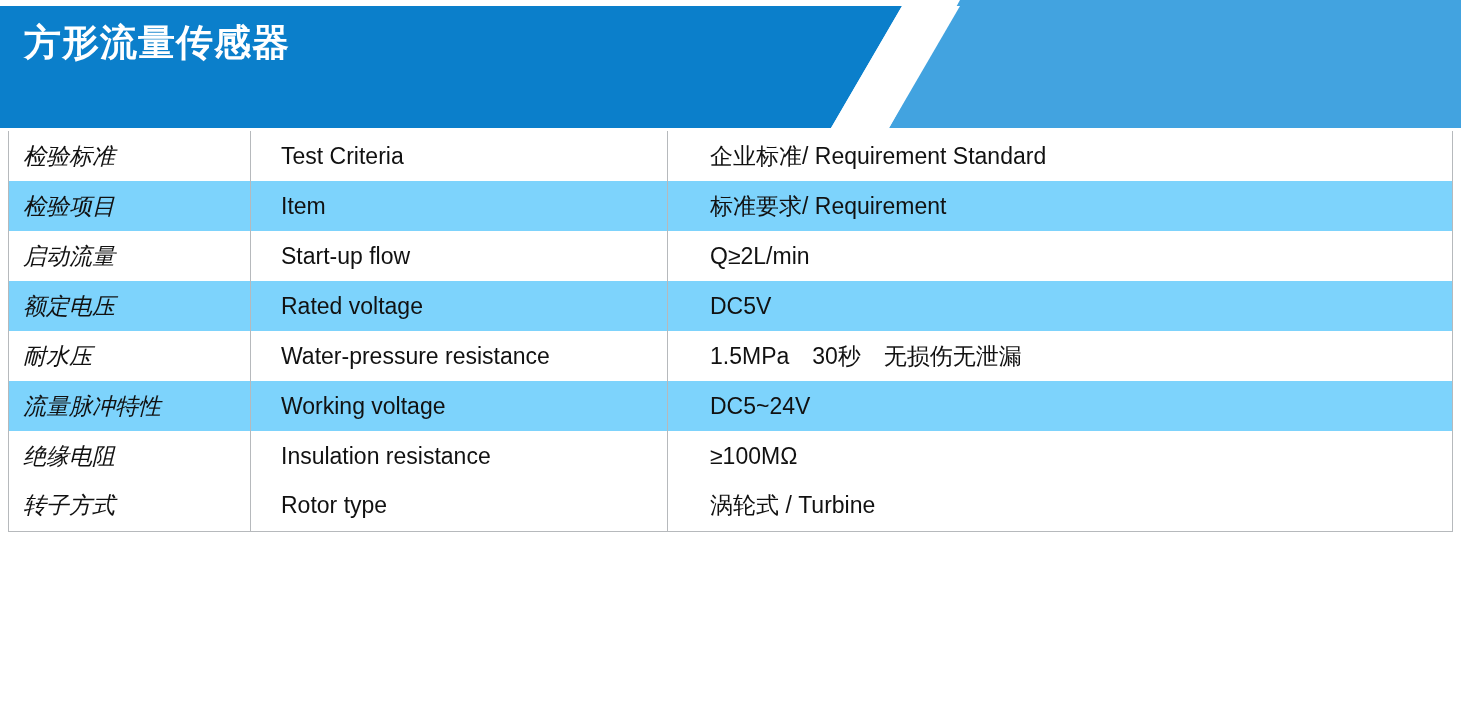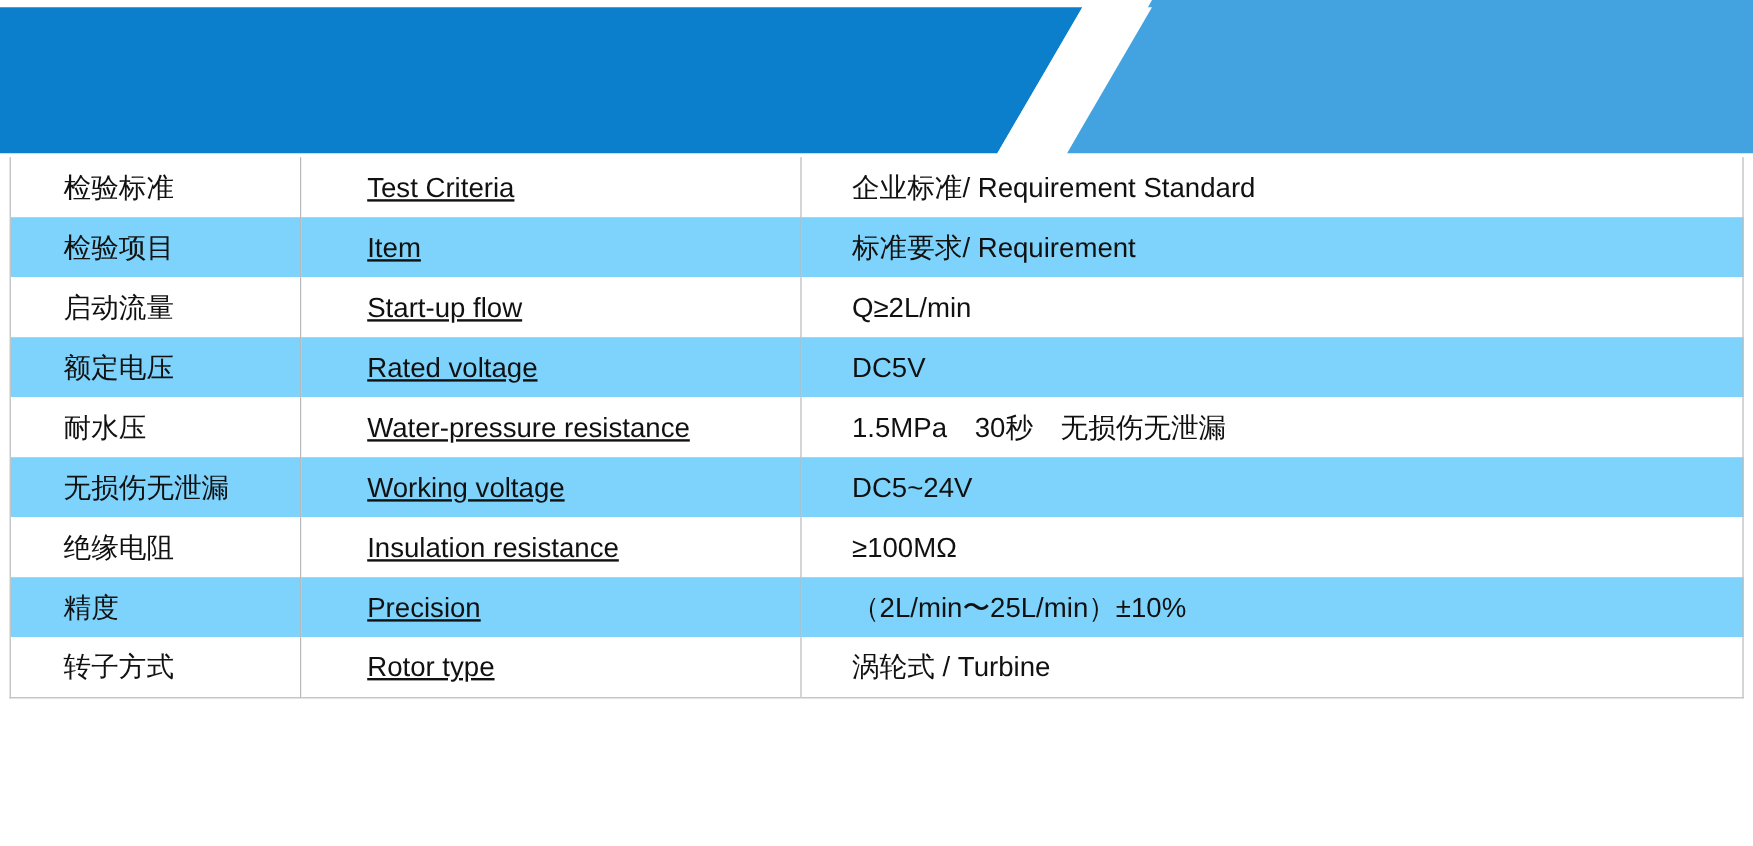--- a/index.html
+++ b/index.html
@@ -83,26 +83,26 @@
   table.spec td {
     padding: 0 0 0 0;
     vertical-align: middle;
     font-size: 23px;
     color: #111111;
     line-height: 1.25;
     white-space: nowrap;
     border: none;
   }
   table.spec td.col-cn {
-    padding-left: 44px;
+    padding-left: 14px;
+    font-style: italic;
   }
   table.spec td.col-en {
-    padding-left: 55px;
+    padding-left: 30px;
     border-left: 1px solid #b6b9bc;
-    text-decoration: underline;
   }
   table.spec td.col-val {
     padding-left: 42px;
     border-left: 1px solid #b6b9bc;
   }
   table.spec tr.even td { background: #ffffff; }
   table.spec tr.odd  td { background: #7dd3fc; }
 </style>
 </head>
 <body>
@@ -113,20 +113,21 @@
     <svg viewBox="0 0 1461 128" preserveAspectRatio="none">
 
       <polygon points="960,0 1461,0 1461,128 889,128" fill="#42a3e0"></polygon>
 
       <polygon points="0,6 902,6 831,128 0,128" fill="#0b7fcb"></polygon>
 
       <polygon points="902,6 925,6 854,128 831,128" fill="#ffffff"></polygon>
       <polygon points="937,6 960,6 889,128 866,128" fill="#ffffff"></polygon>
     </svg>
     <div id="banner-text">
+      <div id="title-cn">方形流量传感器</div>
     </div>
   </div>
 
   <div id="spec-table-wrap">
     <table class="spec">
       <colgroup>
         <col class="c1">
           <col class="c2">
           <col class="c3">
       </colgroup>
@@ -150,33 +151,28 @@
             <td class="col-cn">额定电压</td>
             <td class="col-en">Rated voltage</td>
             <td class="col-val">DC5V</td>
           </tr>
           <tr class="even">
             <td class="col-cn">耐水压</td>
             <td class="col-en">Water-pressure resistance</td>
             <td class="col-val">1.5MPa　30秒　无损伤无泄漏</td>
           </tr>
           <tr class="odd">
-            <td class="col-cn">无损伤无泄漏</td>
+            <td class="col-cn">流量脉冲特性</td>
             <td class="col-en">Working voltage</td>
             <td class="col-val">DC5~24V</td>
           </tr>
           <tr class="even">
             <td class="col-cn">绝缘电阻</td>
             <td class="col-en">Insulation resistance</td>
             <td class="col-val">≥100MΩ</td>
-          </tr>
-          <tr class="odd">
-            <td class="col-cn">精度</td>
-            <td class="col-en">Precision</td>
-            <td class="col-val">（2L/min〜25L/min）±10%</td>
           </tr>
           <tr class="even">
             <td class="col-cn">转子方式</td>
             <td class="col-en">Rotor type</td>
             <td class="col-val">涡轮式 / Turbine</td>
           </tr>
         </tbody>
     </table>
   </div>
 

